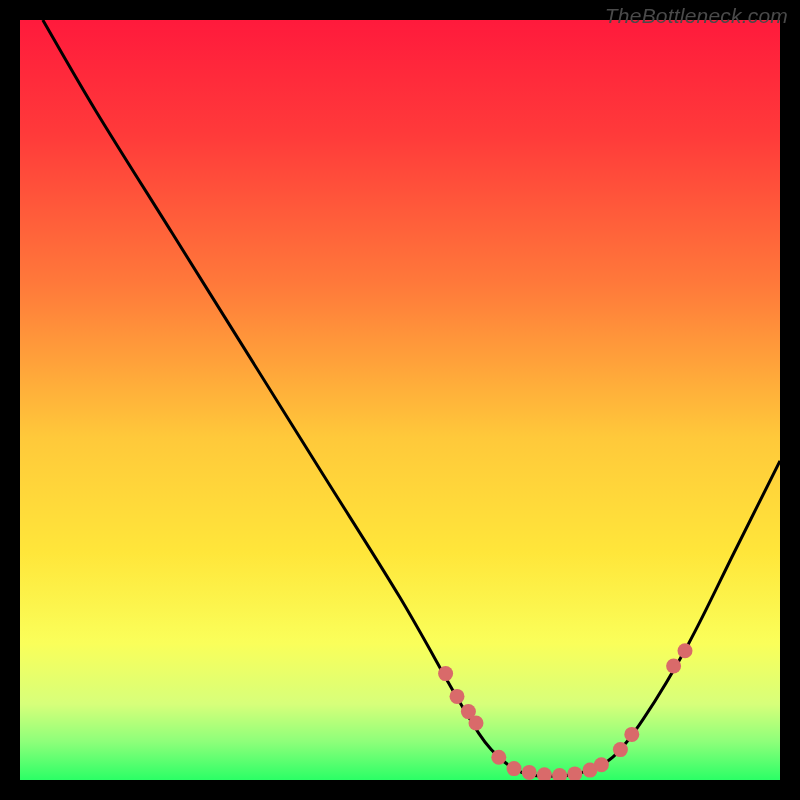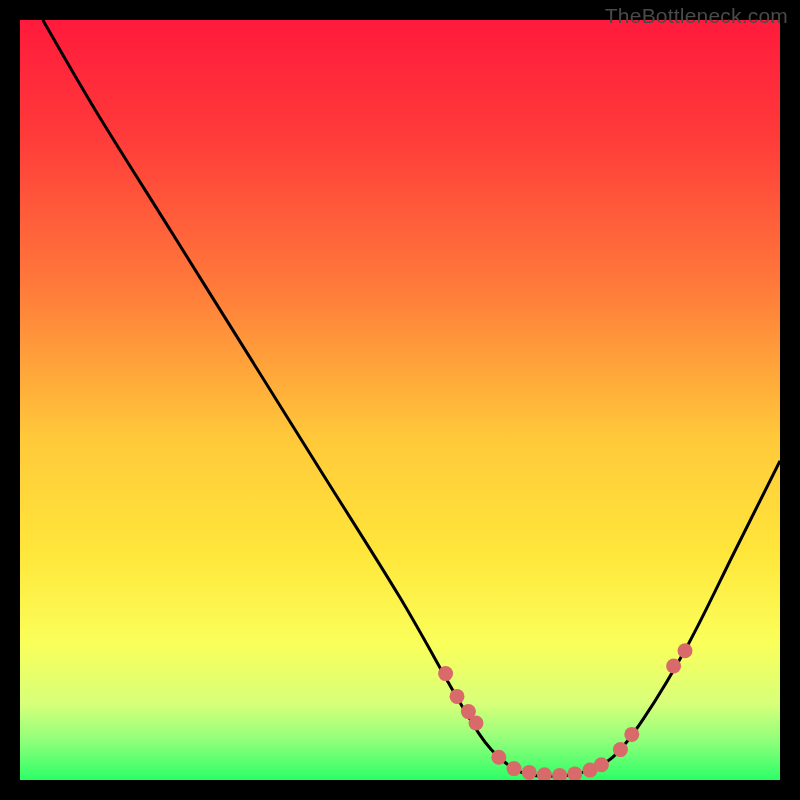--- a/index.html
+++ b/index.html
@@ -34,20 +34,21 @@
     height: 760px;
   }
   .watermark {
     position: absolute;
     top: 4px;
     right: 12px;
     color: #4a4a4a;
     font-size: 21px;
     font-weight: 500;
     letter-spacing: 0.2px;
+    font-style: italic;
   }
   svg {
     position: absolute;
     top: 0;
     left: 0;
   }
 </style>
 </head>
 <body>
 

